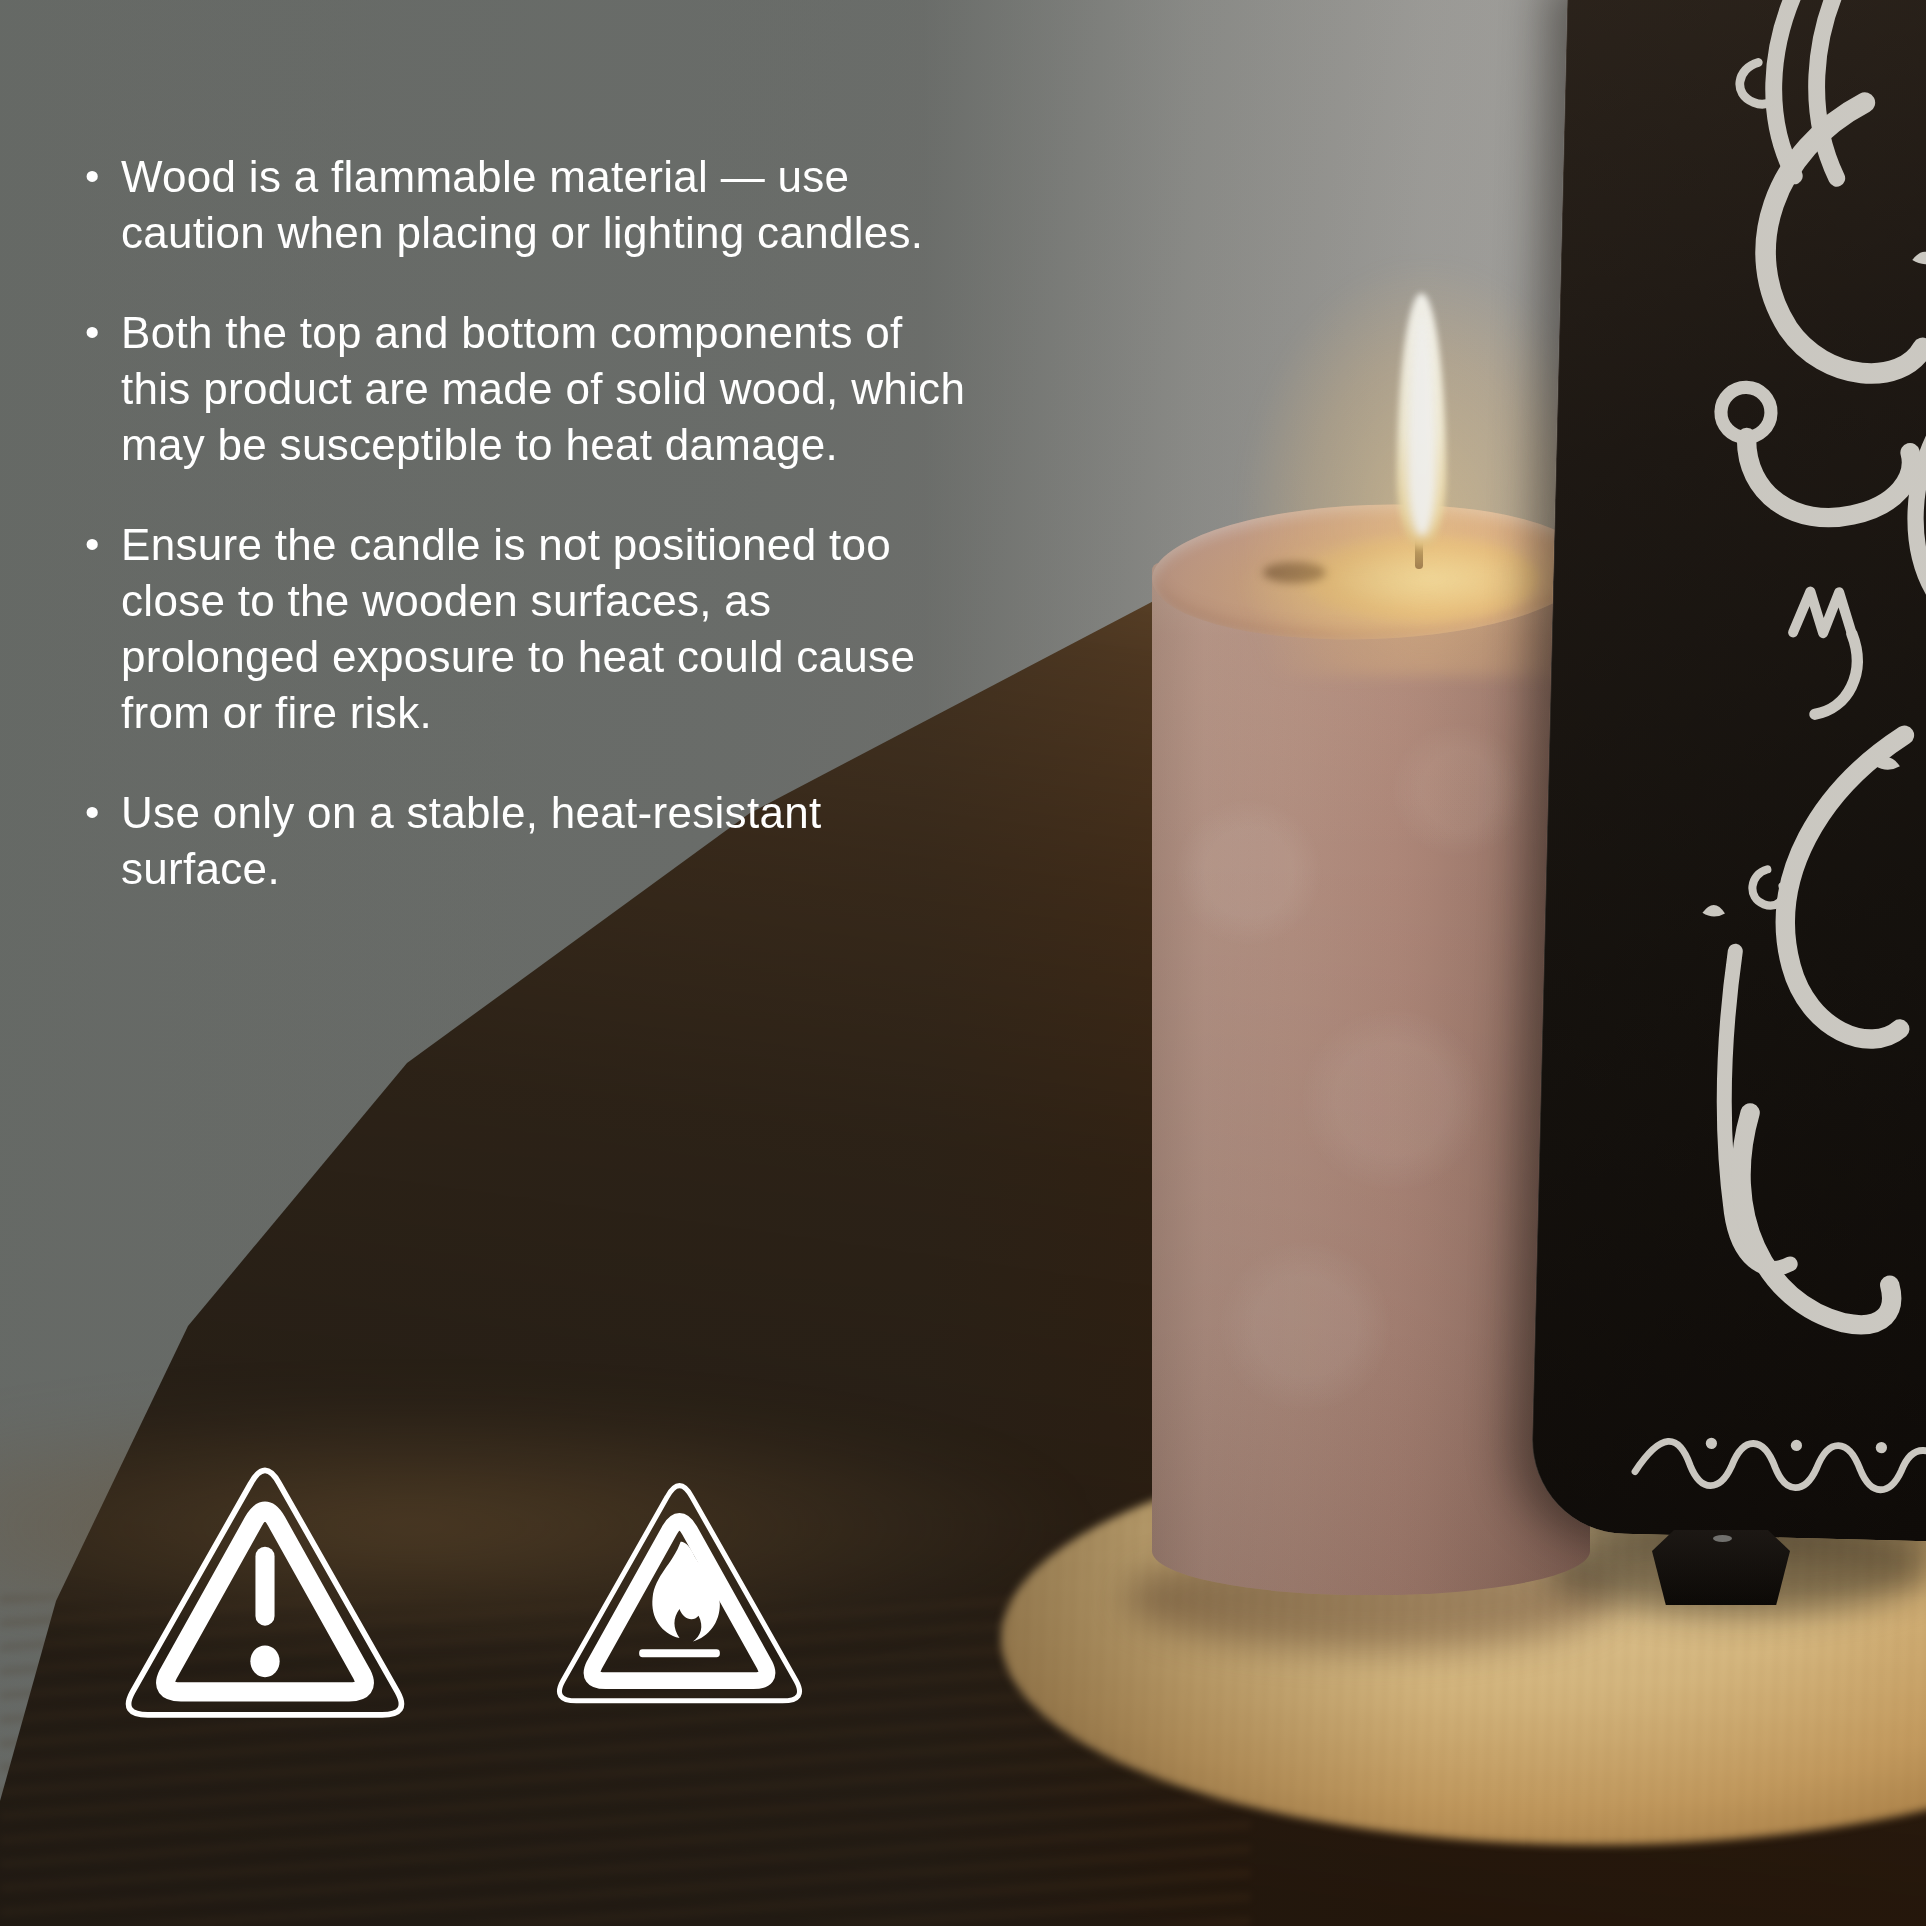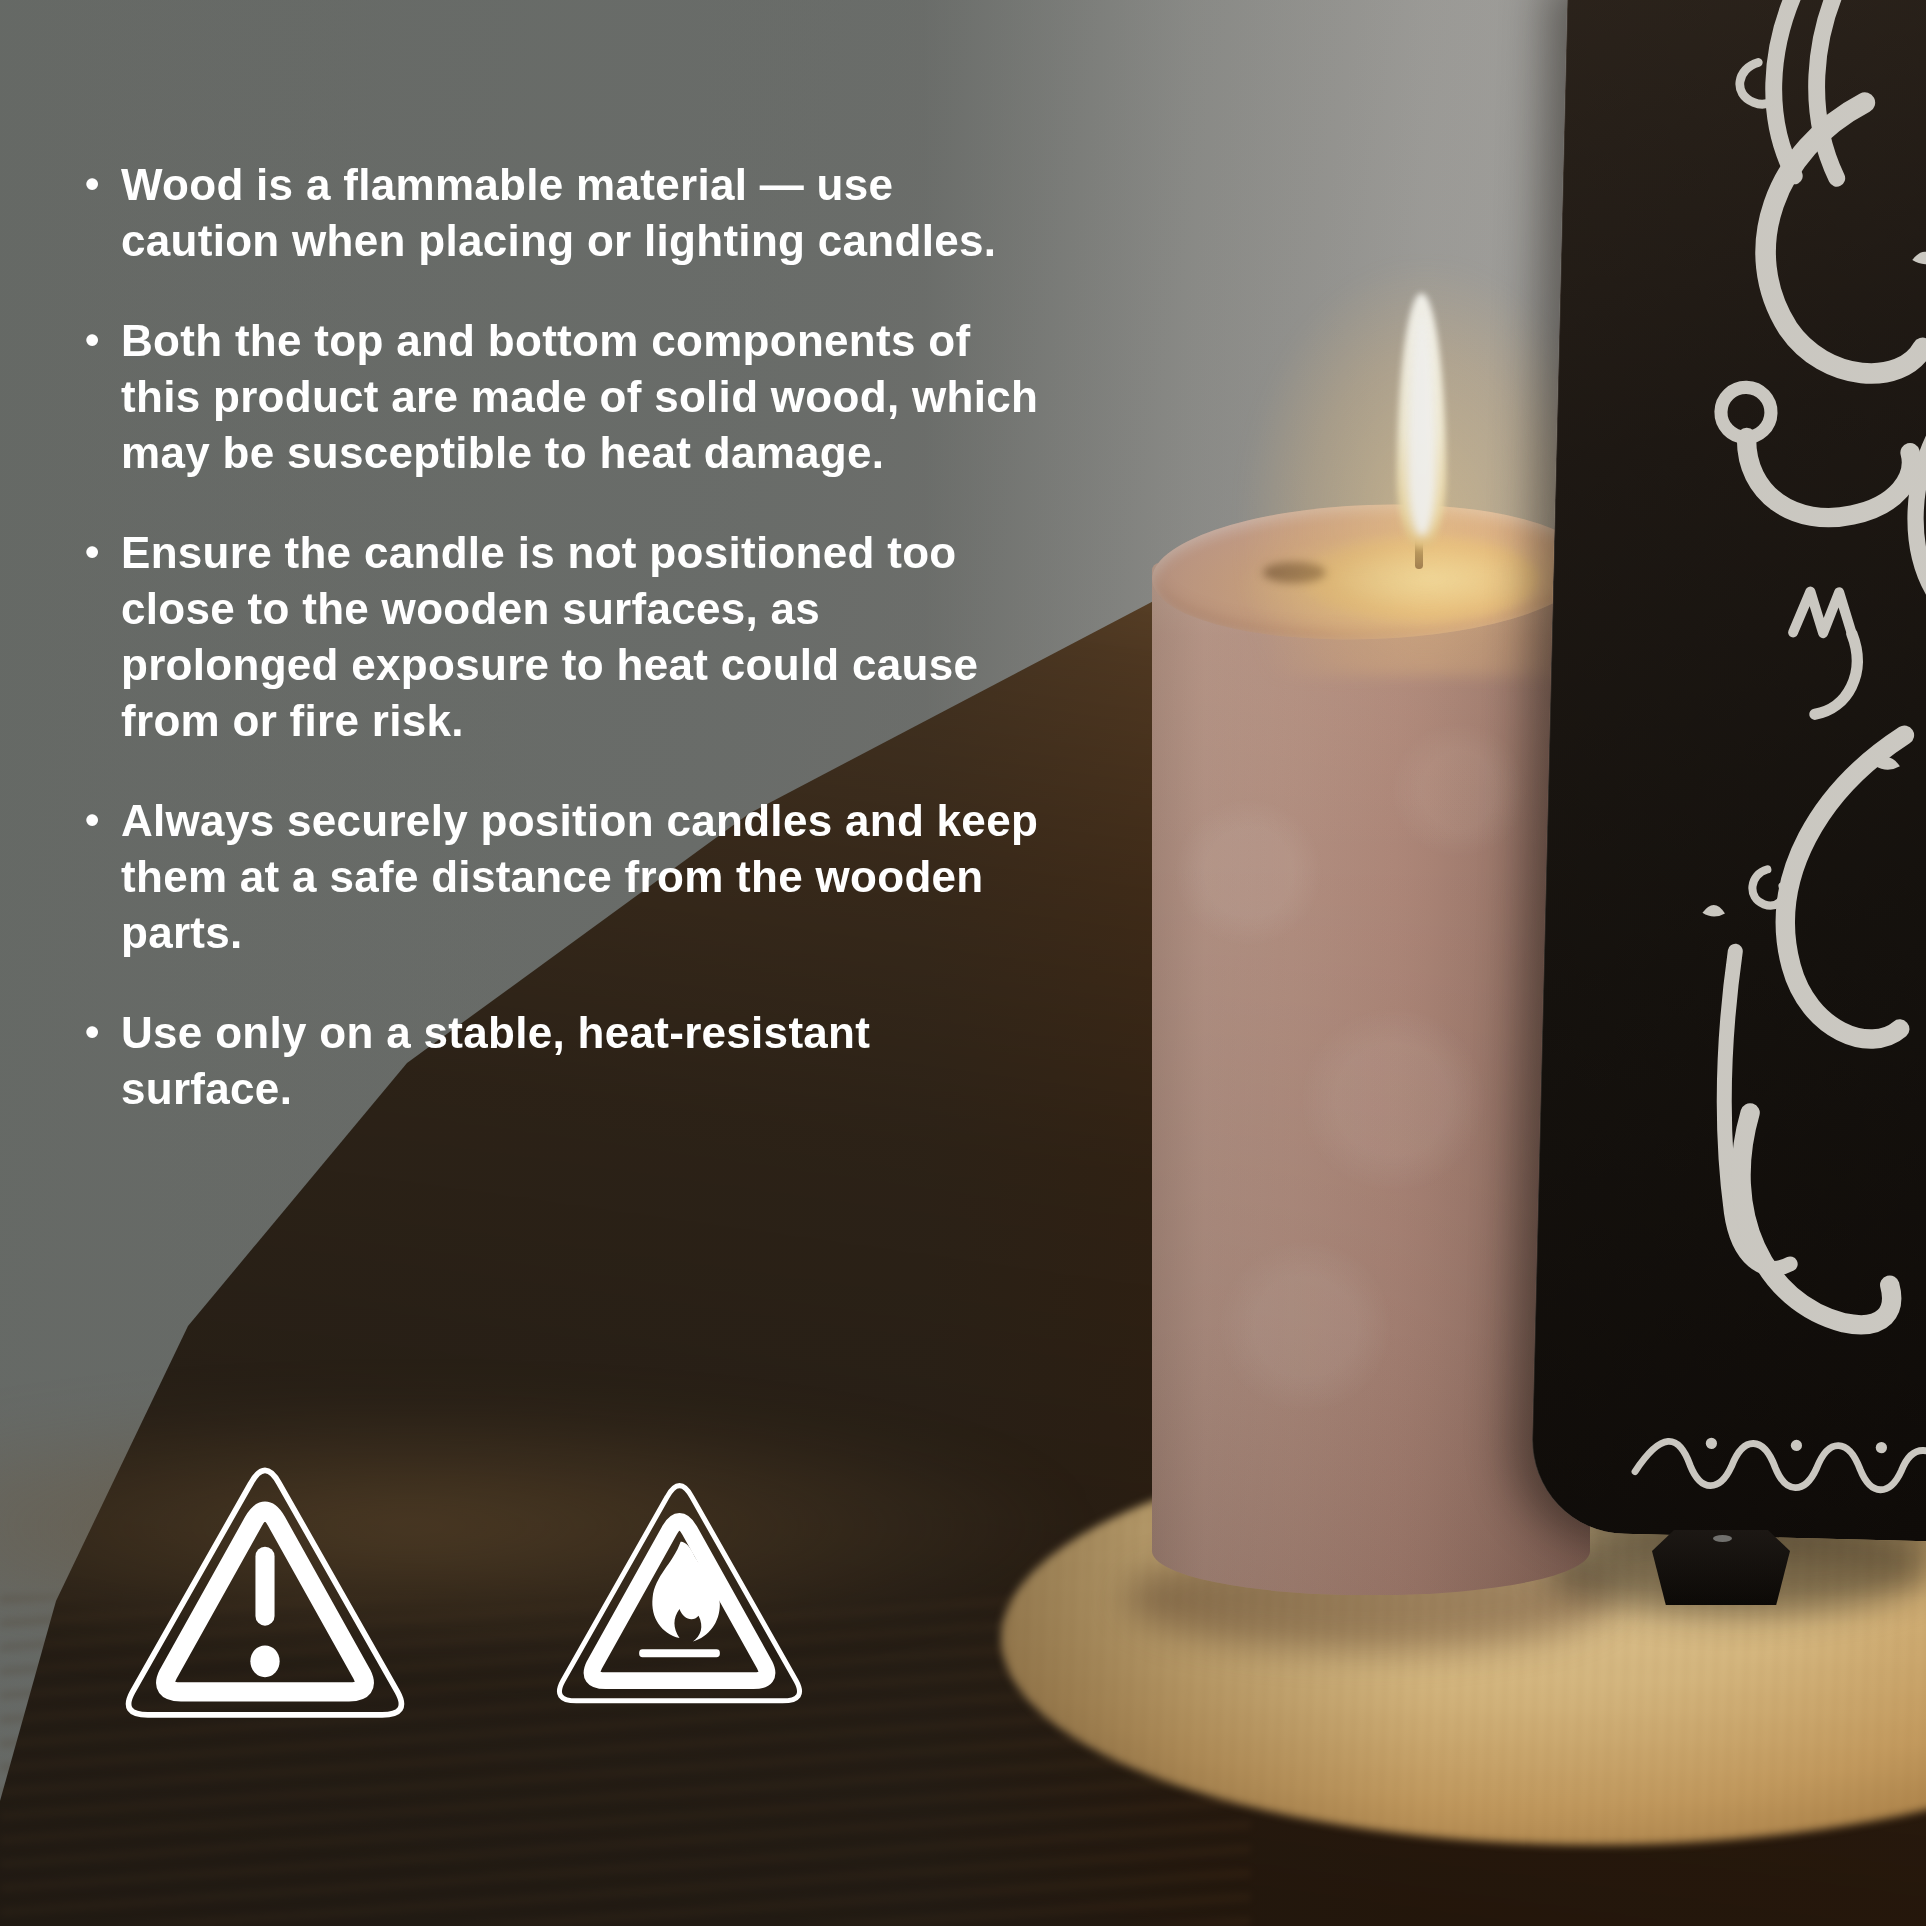--- a/index.html
+++ b/index.html
@@ -83,21 +83,21 @@
 
   
   .scrim{position:absolute;inset:0;
         background:linear-gradient(to right, rgba(33,36,34,0.42) 0%, rgba(33,36,34,0.40) 48%,
                    rgba(33,36,34,0.18) 62%, rgba(33,36,34,0.07) 74%, rgba(33,36,34,0.05) 100%);}
 
   
   .content{position:absolute;left:85px;top:149px;width:1238px;color:#fff;}
   ul.bullets{list-style:none;margin:0;padding:0;font-size:44px;line-height:56px;
         font-weight:400;letter-spacing:0.3px;}
-  ul.bullets li{position:relative;padding-left:36px;margin:8px 0 44px 0;font-weight:bold;}
+  ul.bullets li{position:relative;padding-left:36px;margin:0 0 44px 0;}
   ul.bullets li::before{content:"\2022";position:absolute;left:0;top:-1.3px;font-size:41px;}
   ul.bullets li span{white-space:pre-line;}
 
   
   .icon{position:absolute;}
   .icon-warning{left:111px;top:1455px;width:308px;height:270px;}
   .icon-flammable{left:545px;top:1457px;width:269px;height:268px;}
   .icon svg{width:100%;height:100%;display:block;}
 </style>
 </head>
@@ -159,23 +159,20 @@
     <ul class="bullets">
       <li><span>Wood is a flammable material — use
 caution when placing or lighting candles.</span></li>
       <li><span>Both the top and bottom components of
 this product are made of solid wood, which
 may be susceptible to heat damage.</span></li>
       <li><span>Ensure the candle is not positioned too
 close to the wooden surfaces, as
 prolonged exposure to heat could cause
 from or fire risk.</span></li>
-      <li><span>Always securely position candles and keep
-them at a safe distance from the wooden
-parts.</span></li>
       <li><span>Use only on a stable, heat-resistant
 surface.</span></li>
     </ul>
   </div>
 
   <div class="icon icon-warning">
     <svg viewBox="0 0 240 212">
       <g stroke="#ffffff" fill="none" stroke-linecap="round" stroke-linejoin="round">
         <path d="M 109 22 Q 120 2 131 22 L 224 186 Q 234 204 212 204 L 28 204 Q 6 204 16 186 Z" stroke-width="4.5"></path>
         <path d="M 111 52 Q 120 36 129 52 L 196 172 Q 203 186 186 186 L 54 186 Q 37 186 44 172 Z" stroke-width="15"></path>

